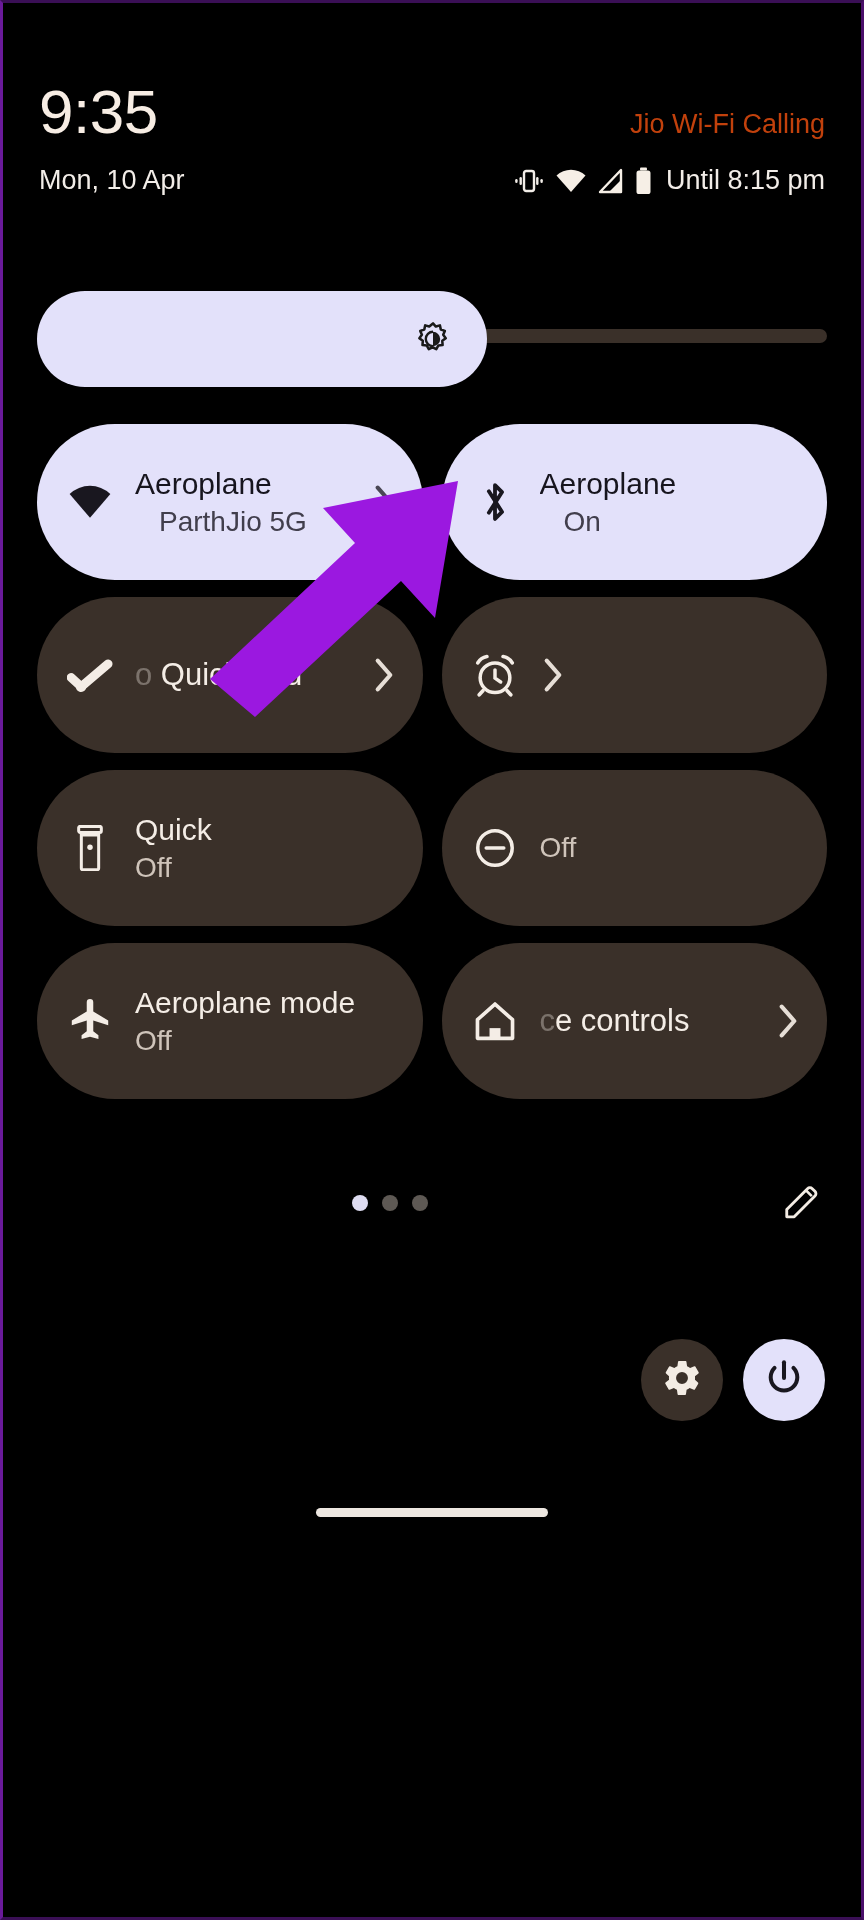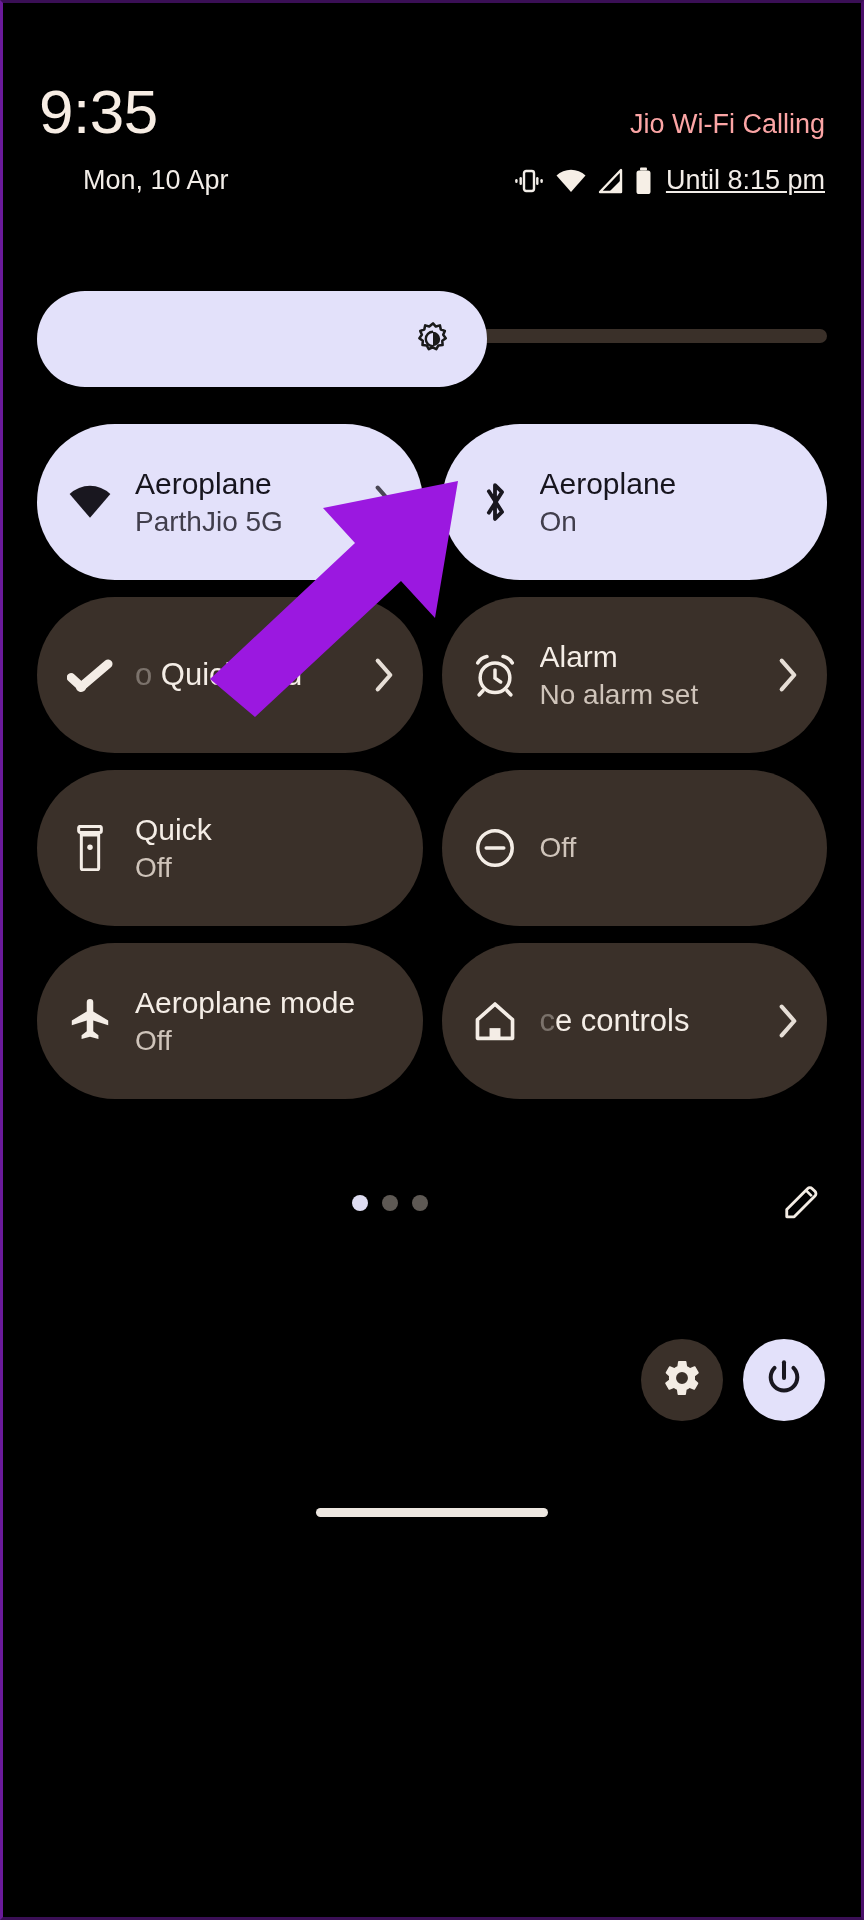--- a/index.html
+++ b/index.html
@@ -56,50 +56,48 @@
   .clock {
     font-size: 62px;
     line-height: 1.0;
     font-weight: 400;
     color: #F7EDE4;
     letter-spacing: -0.5px;
   }
 
   .carrier {
     font-size: 27px;
-    color: #fca5a5;
+    color: #c2410c;
     font-weight: 400;
   }
 
   .header-row-bottom {
     display: flex;
     align-items: center;
     justify-content: space-between;
     margin-top: 22px;
   }
 
   .date {
     font-size: 27px;
     color: #F2EDE8;
-    margin-left: 44px;
   }
 
   .status-icons {
     display: flex;
     align-items: center;
     gap: 11px;
   }
 
   .status-icons svg { display: block; }
 
   .battery-text {
     font-size: 27px;
     color: #F2EDE8;
     margin-left: 3px;
-    text-decoration: underline;
   }
 
   
   .brightness-wrap {
     position: absolute;
     left: 34px;
     right: 34px;
     top: 288px;
     height: 96px;
   }
@@ -189,21 +187,21 @@
 
   .tile-sub {
     font-size: 28px;
     font-weight: 400;
     white-space: nowrap;
     overflow: hidden;
     line-height: 1.18;
     opacity: 0.82;
   }
 
-  .tile.active .tile-sub { color: #413E4C; opacity: 1; }
+  .tile.active .tile-sub { color: #413E4C; opacity: 1; margin-left: 24px; }
   .tile.inactive .tile-sub { color: #CFC4BA; opacity: 1; }
 
   .tile-chevron {
     flex: 0 0 auto;
     width: 26px;
     display: flex;
     align-items: center;
     justify-content: center;
   }
 
@@ -396,24 +394,20 @@
         <span class="tile-icon">
           <svg width="44" height="44" viewBox="0 0 24 24">
       <circle cx="12" cy="13.5" r="8.1" fill="none" stroke="#F4EDE6" stroke-width="1.9"></circle>
       <path d="M12 9.2 L12 13.7 L15.1 15.8" fill="none" stroke="#F4EDE6" stroke-width="1.9" stroke-linecap="round"></path>
       <path d="M2.6 5.4 A7 7 0 0 1 7.6 1.9" fill="none" stroke="#F4EDE6" stroke-width="2" stroke-linecap="round"></path>
       <path d="M21.4 5.4 A7 7 0 0 0 16.4 1.9" fill="none" stroke="#F4EDE6" stroke-width="2" stroke-linecap="round"></path>
       <path d="M5.4 20.6 L3.4 22.8" stroke="#F4EDE6" stroke-width="2" stroke-linecap="round"></path>
       <path d="M18.6 20.6 L20.6 22.8" stroke="#F4EDE6" stroke-width="2" stroke-linecap="round"></path>
           </svg>
         </span>
-        <div class="tile-text">
-          <div class="tile-label">Alarm</div>
-          <div class="tile-sub">No alarm set</div>
-        </div>
         <span class="tile-chevron">
           <svg width="22" height="36" viewBox="0 0 12 20">
     <path d="M2.5 2 L9.5 10 L2.5 18" fill="none" stroke="#E6DED6" stroke-width="2.3" stroke-linecap="round" stroke-linejoin="round"></path>
           </svg>
         </span>
       </div>
       <div class="tile inactive">
         <span class="tile-icon">
           <svg width="30" height="46" viewBox="0 0 16 26">
       <rect x="1.6" y="0.8" width="12.8" height="3.4" rx="0.8" fill="none" stroke="#F4EDE6" stroke-width="1.7"></rect>

